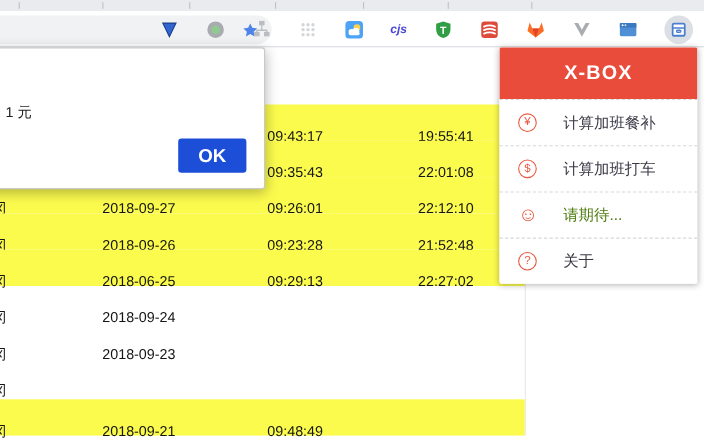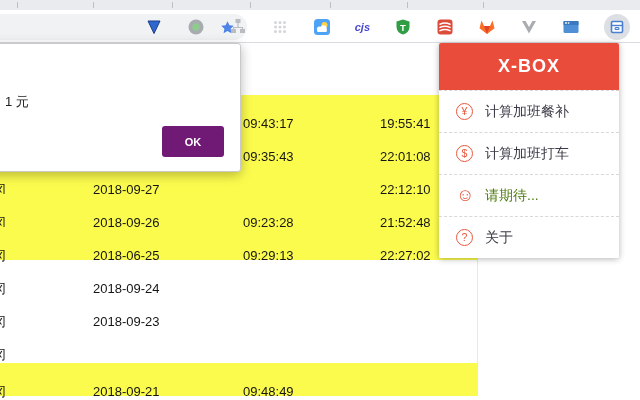--- a/index.html
+++ b/index.html
@@ -26,35 +26,35 @@
   .c { position:absolute; line-height:33px; white-space:nowrap;margin-top:12px; }
   .cn { left:-7px; width:20px; }
   .cd { left:93px; }
   .t1 { left:243px; }
   .t2 { left:380px; }
 
   
   .dialog { position:absolute; left:-14px; top:43px; width:255px; height:129px; background:#fff;
             border:1px solid #c9c9c9; border-radius:3px; box-shadow:0 3px 12px rgba(0,0,0,.28); z-index:3; }
   .dlg-msg { position:absolute; left:18px; top:49px; font-size:13px; color:#202124; }
-  .ok-btn { position:absolute; right:16px; bottom:14px; width:62px; height:31px; background:#701a75;
-            color:#fff; font-size:11px; font-weight:bold; border:none; border-radius:3px;
+  .ok-btn { position:absolute; right:16px; bottom:14px; width:62px; height:31px; background:#1d4ed8;
+            color:#fff; font-size:17px; font-weight:bold; border:none; border-radius:3px;
             font-family:"Liberation Sans",sans-serif; cursor:pointer;margin-left:24px; }
 
   
-  .xpopup { position:absolute; left:439px; top:43px; width:180px; height:215px; background:#fff;
+  .xpopup { position:absolute; left:454px; top:43px; width:180px; height:215px; background:#fff;
             border-radius:2px; box-shadow:0 1px 6px rgba(0,0,0,.3); z-index:3; overflow:hidden; }
   .xhead { height:47px; line-height:47px; background:#ea4c3b; color:#fff; text-align:center;
            font-size:18px; font-weight:bold; letter-spacing:1px; }
   .xitem { height:42px; display:flex; align-items:center; padding-left:17px; border-top:1px dashed #d8d8d8;
            background:#fff; cursor:pointer; }
   .xicon { width:17px; height:17px; border:1.3px solid #e9573f; border-radius:50%; color:#e9573f;
            font-size:10.5px; line-height:14px; text-align:center; margin-right:12px; flex:0 0 auto; }
   .xicon.noring { border:none; font-size:18px; line-height:17px; }
-  .xlabel { font-size:14px; color:#3a3a46; }
+  .xlabel { font-size:14px; color:#3a3a46;margin-left:12px; }
   .xitem.disabled .xlabel { color:#4d7c0f; }
 </style>
 </head>
 <body>
 
 <div class="screen">
 
   <div class="tabstrip">
     <div class="tabtick" style="left:17px"></div>
     <div class="tabtick" style="left:93px"></div>
@@ -170,20 +170,21 @@
     </div>
     <div class="row hl">
       <span class="c cn">冈</span>
       <span class="c cd"></span>
       <span class="c t1">09:35:43</span>
       <span class="c t2">22:01:08</span>
     </div>
     <div class="row hl">
       <span class="c cn">冈</span>
       <span class="c cd">2018-09-27</span>
+      <span class="c t1">09:26:01</span>
       <span class="c t2">22:12:10</span>
     </div>
     <div class="row hl">
       <span class="c cn">冈</span>
       <span class="c cd">2018-09-26</span>
       <span class="c t1">09:23:28</span>
       <span class="c t2">21:52:48</span>
     </div>
     <div class="row hl">
       <span class="c cn">冈</span>

